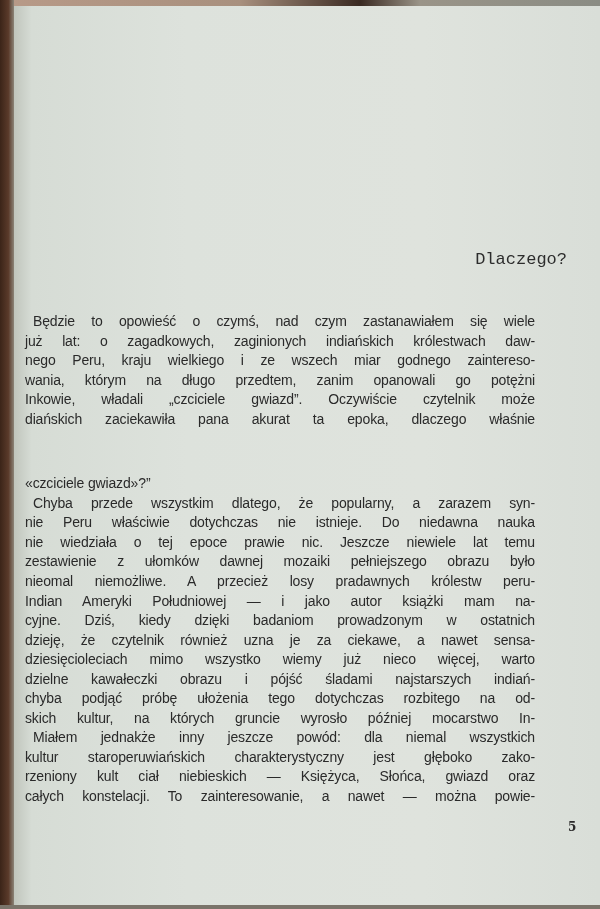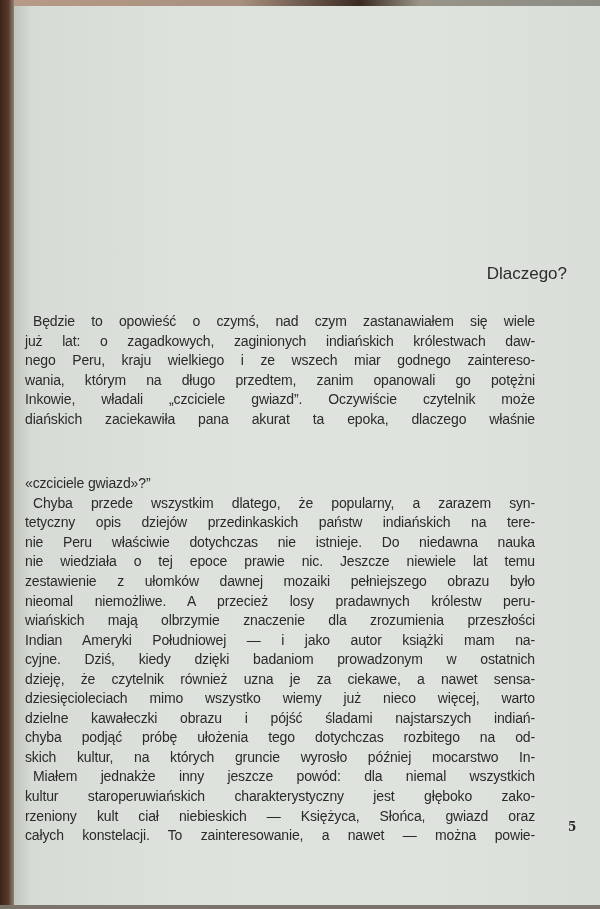--- a/index.html
+++ b/index.html
@@ -18,22 +18,22 @@
     }
     .page {
       position: absolute; left: 8px; top: 6px; width: 592px; height: 901px;
       background: linear-gradient(90deg, #b9bdb4 0%, #d6dcd5 4%, #dde2dc 30%, #dfe3dd 70%, #d9ded8 100%);
     }
     .bottom-edge {
       position: absolute; left: 0; top: 905px; width: 600px; height: 4px;
       background: #7a746a;
     }
     .heading {
-      position: absolute; right: 33px; top: 264px;
-      font-family: Liberation Sans, sans-serif; font-size: 17px;
+      position: absolute; right: 33px; top: 250px;
+      font-family: Liberation Mono, monospace; font-size: 17px;
       color: #2c2c2c;
     }
     .body {
       position: absolute; left: 25px; top: 312px; width: 510px;
       font-family: Liberation Sans, sans-serif; font-size: 14px;
       color: #2a2a2a; letter-spacing: -0.15px;
     }
     .line {
       height: 19.55px; line-height: 19.55px;
       white-space: nowrap;
@@ -65,26 +65,24 @@
     <div class="line">już lat: o zagadkowych, zaginionych indiańskich królestwach daw-</div>
     <div class="line">nego Peru, kraju wielkiego i ze wszech miar godnego zaintereso-</div>
     <div class="line">wania, którym na długo przedtem, zanim opanowali go potężni</div>
     <div class="line">Inkowie, władali „czciciele gwiazd”. Oczywiście czytelnik może</div>
     <div class="line">diańskich zaciekawiła pana akurat ta epoka, dlaczego właśnie</div>
     <div class="line last">«czciciele gwiazd»?”</div>
   </div>
 
   <div>
     <div class="line indent">Chyba przede wszystkim dlatego, że popularny, a zarazem syn-</div>
-    <div class="line">tetyczny opis dziejów przedinkaskich państw indiańskich na tere-</div>
     <div class="line">nie Peru właściwie dotychczas nie istnieje. Do niedawna nauka</div>
     <div class="line">nie wiedziała o tej epoce prawie nic. Jeszcze niewiele lat temu</div>
     <div class="line">zestawienie z ułomków dawnej mozaiki pełniejszego obrazu było</div>
     <div class="line">nieomal niemożliwe. A przecież losy pradawnych królestw peru-</div>
-    <div class="line">wiańskich mają olbrzymie znaczenie dla zrozumienia przeszłości</div>
     <div class="line">Indian Ameryki Południowej — i jako autor książki mam na-</div>
     <div class="line">cyjne. Dziś, kiedy dzięki badaniom prowadzonym w ostatnich</div>
     <div class="line">dzieję, że czytelnik również uzna je za ciekawe, a nawet sensa-</div>
     <div class="line">dziesięcioleciach mimo wszystko wiemy już nieco więcej, warto</div>
     <div class="line">dzielne kawałeczki obrazu i pójść śladami najstarszych indiań-</div>
     <div class="line">chyba podjąć próbę ułożenia tego dotychczas rozbitego na od-</div>
     <div class="line">skich kultur, na których gruncie wyrosło później mocarstwo In-</div>
   </div>
 
   <div>

